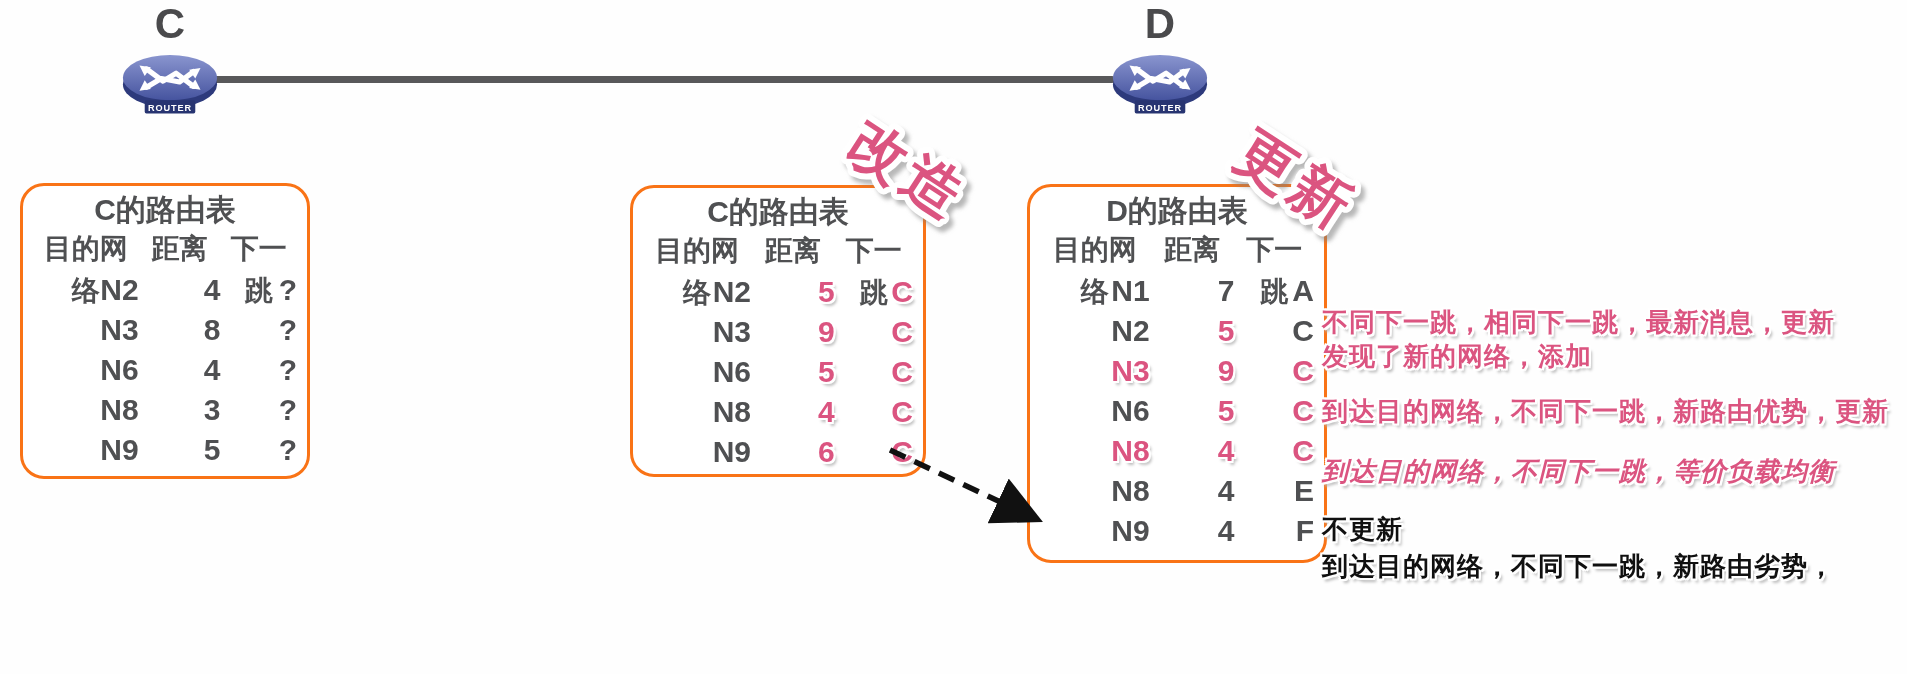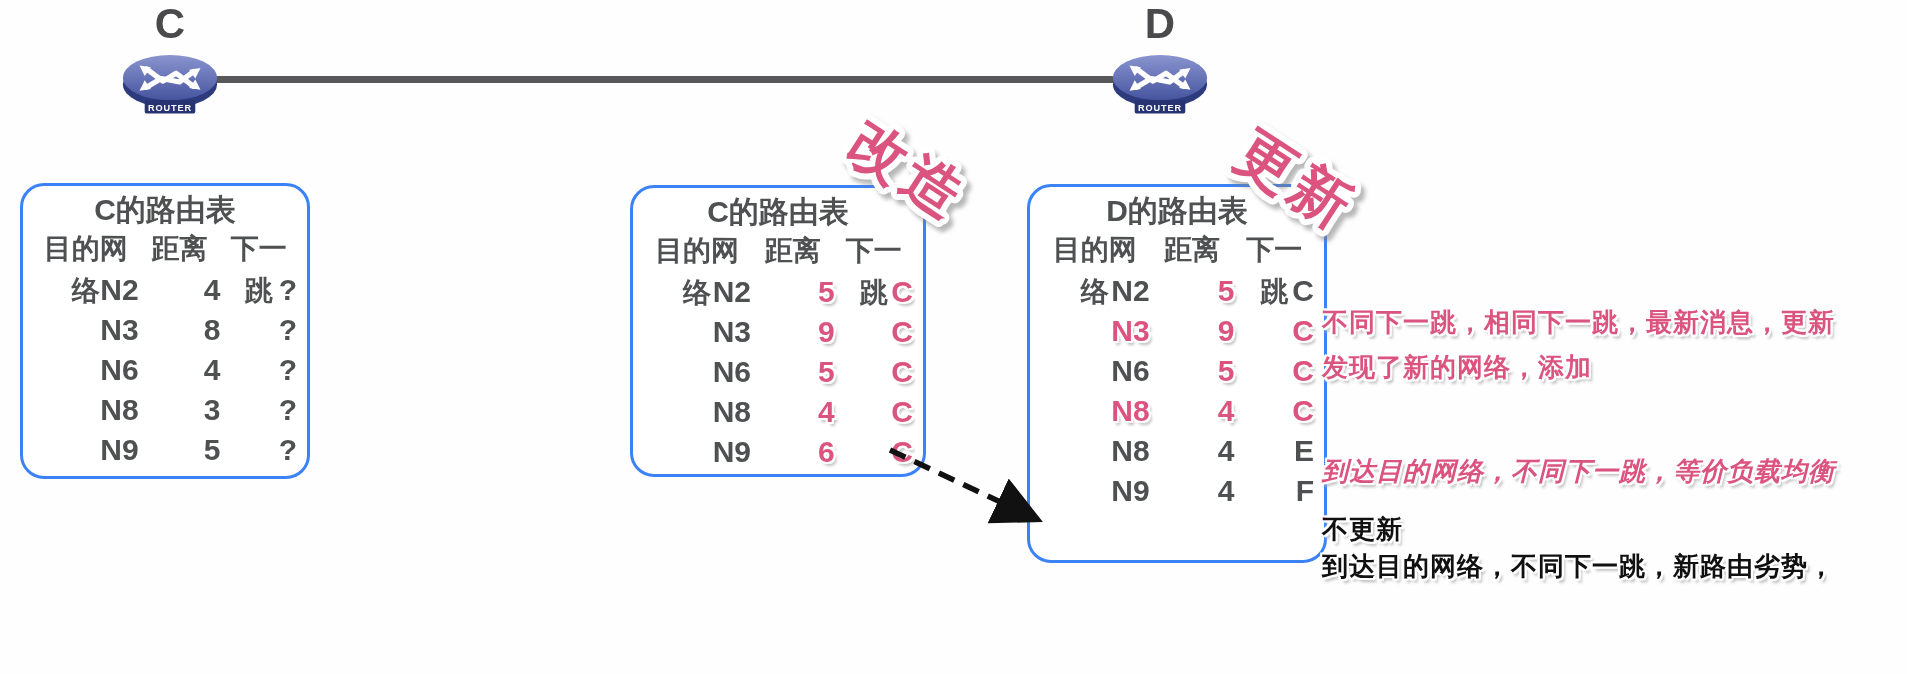--- a/index.html
+++ b/index.html
@@ -8,21 +8,21 @@
     font-family:"Liberation Sans","DejaVu Sans",sans-serif;
   }
   
   .link-line{position:absolute;left:212px;top:76px;width:903px;height:7px;background:#58585a;border-radius:3px;}
   .router{position:absolute;width:96px;}
   .router-label{display:block;text-align:center;font-size:42px;font-weight:bold;color:#4a4a4c;line-height:44px;}
   .router-svg{display:block;margin-top:2px;}
   
   .rtable{
     position:absolute;box-sizing:border-box;background:#fff;
-    border:3px solid #3b82f6;border-radius:24px;padding:6px 10px 0 10px;
+    border:3px solid #f97316;border-radius:24px;padding:6px 10px 0 10px;
   }
   .t-title{text-align:center;font-size:30px;font-weight:bold;color:#4f5052;height:36px;line-height:36px;}
   .t-head,.t-row{display:grid;grid-template-columns:40% 31% 29%;text-align:center;}
   .t-head{font-size:28px;font-weight:bold;color:#4f5052;height:42px;line-height:42px;}
   .t-row{font-size:30px;font-weight:bold;height:40px;line-height:40px;text-align:right;}
   .cg{color:#4f5052;}
   .cp{
     color:#db5480;
     text-shadow:-2px -2px 0 #fff,0 -2px 0 #fff,2px -2px 0 #fff,-2px 0 0 #fff,
                  2px 0 0 #fff,-2px 2px 0 #fff,0 2px 0 #fff,2px 2px 0 #fff,
@@ -170,20 +170,25 @@
   </div>
 
   <div class="rtable" style="left:1027px;top:184px;width:300px;height:379px;">
     <div class="t-title">D的路由表</div>
     <div class="t-head">
       <span>目的网络</span>
       <span>距离</span>
       <span>下一跳</span>
     </div>
     <div class="t-row">
+      <span class="cg">N1</span>
+      <span class="cg">7</span>
+      <span class="cg">A</span>
+    </div>
+    <div class="t-row">
       <span class="cg">N2</span>
       <span class="cp">5</span>
       <span class="cg">C</span>
     </div>
     <div class="t-row">
       <span class="cp">N3</span>
       <span class="cp">9</span>
       <span class="cp">C</span>
     </div>
     <div class="t-row">
@@ -219,20 +224,21 @@
   <svg class="arrow-svg" width="220" height="110" viewBox="0 0 220 110">
     <defs>
       <marker id="ah" markerWidth="9" markerHeight="9" refX="6" refY="4.5" orient="auto">
         <polygon points="0,0 9,4.5 0,9" fill="#111"></polygon>
       </marker>
     </defs>
     <line x1="40" y1="20" x2="178" y2="85" stroke="#111" stroke-width="5.5" stroke-dasharray="17 10" marker-end="url(#ah)"></line>
   </svg>
 
   <div class="note note-pink" style="top:305px;">不同下一跳，相同下一跳，最新消息，更新</div>
-  <div class="note note-pink" style="top:350px;">发现了新的网络，添加</div>
+  <div class="note note-pink" style="top:339px;">发现了新的网络，添加</div>
+  <div class="note note-pink" style="top:394px;">到达目的网络，不同下一跳，新路由优势，更新</div>
   <div class="note note-pink" style="top:454px;font-style:italic;">到达目的网络，不同下一跳，等价负载均衡</div>
   <div class="note note-black" style="top:511px;">
     <div>不更新</div>
     <div>到达目的网络，不同下一跳，新路由劣势，</div>
   </div>
 
 </div>
 
 </body></html>

